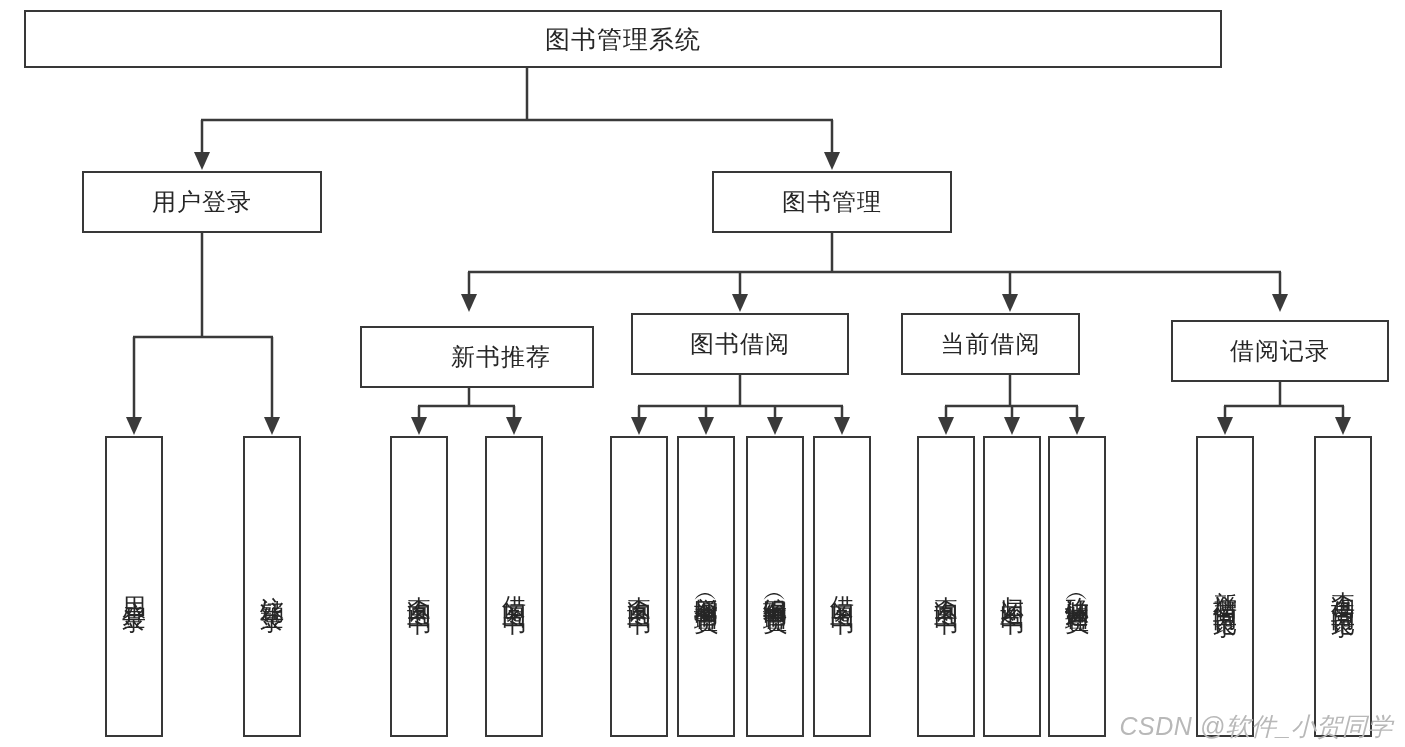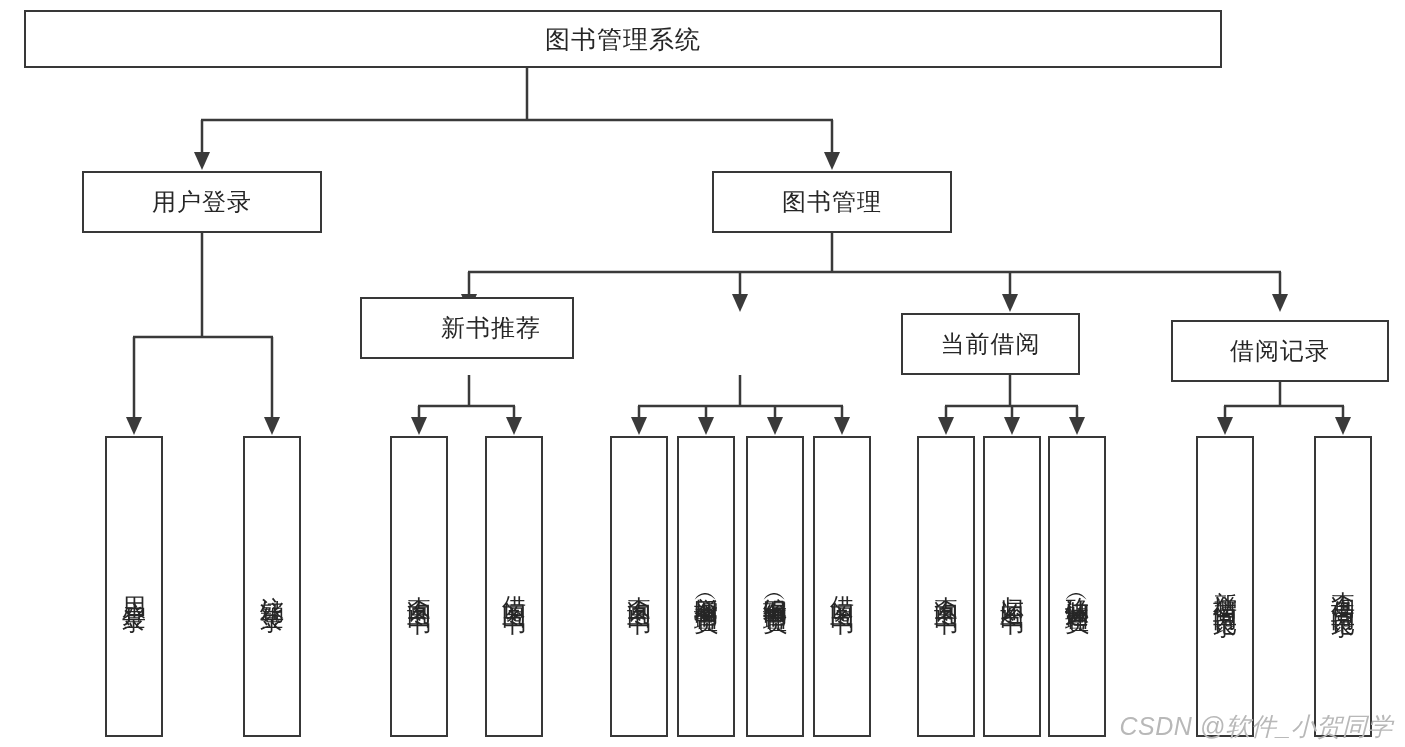--- a/index.html
+++ b/index.html
@@ -132,22 +132,25 @@
     <span>图书管理系统</span>
   </div>
 
   <div class="node hbox" style="left:82px; top:171px; width:240px;">
     <span>用户登录</span>
   </div>
   <div class="node hbox" style="left:712px; top:171px; width:240px;">
     <span>图书管理</span>
   </div>
 
-  <div class="node hbox" style="left:360px; top:297px; width:214px;padding-left:48px;">
+  <div class="node hbox" style="left:360px; top:326px; width:234px;padding-left:48px;">
     <span>新书推荐</span>
+  </div>
+  <div class="node hbox" style="left:631px; top:313px; width:218px;">
+    <span>图书借阅</span>
   </div>
   <div class="node hbox" style="left:901px; top:313px; width:179px;">
     <span>当前借阅</span>
   </div>
   <div class="node hbox" style="left:1171px; top:320px; width:218px;">
     <span>借阅记录</span>
   </div>
 
   <div class="node vbox" style="left:105px;">
     <span>用户登录</span>

